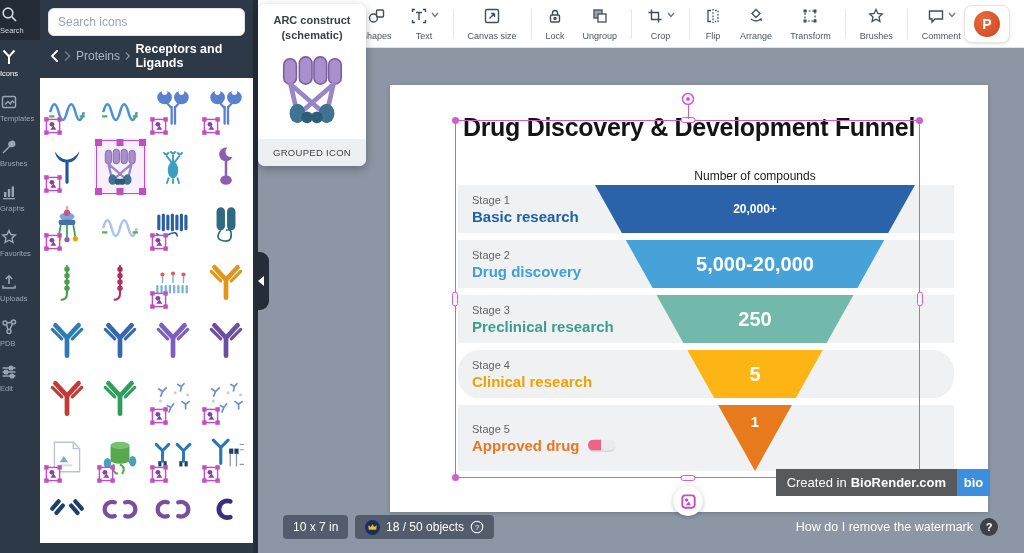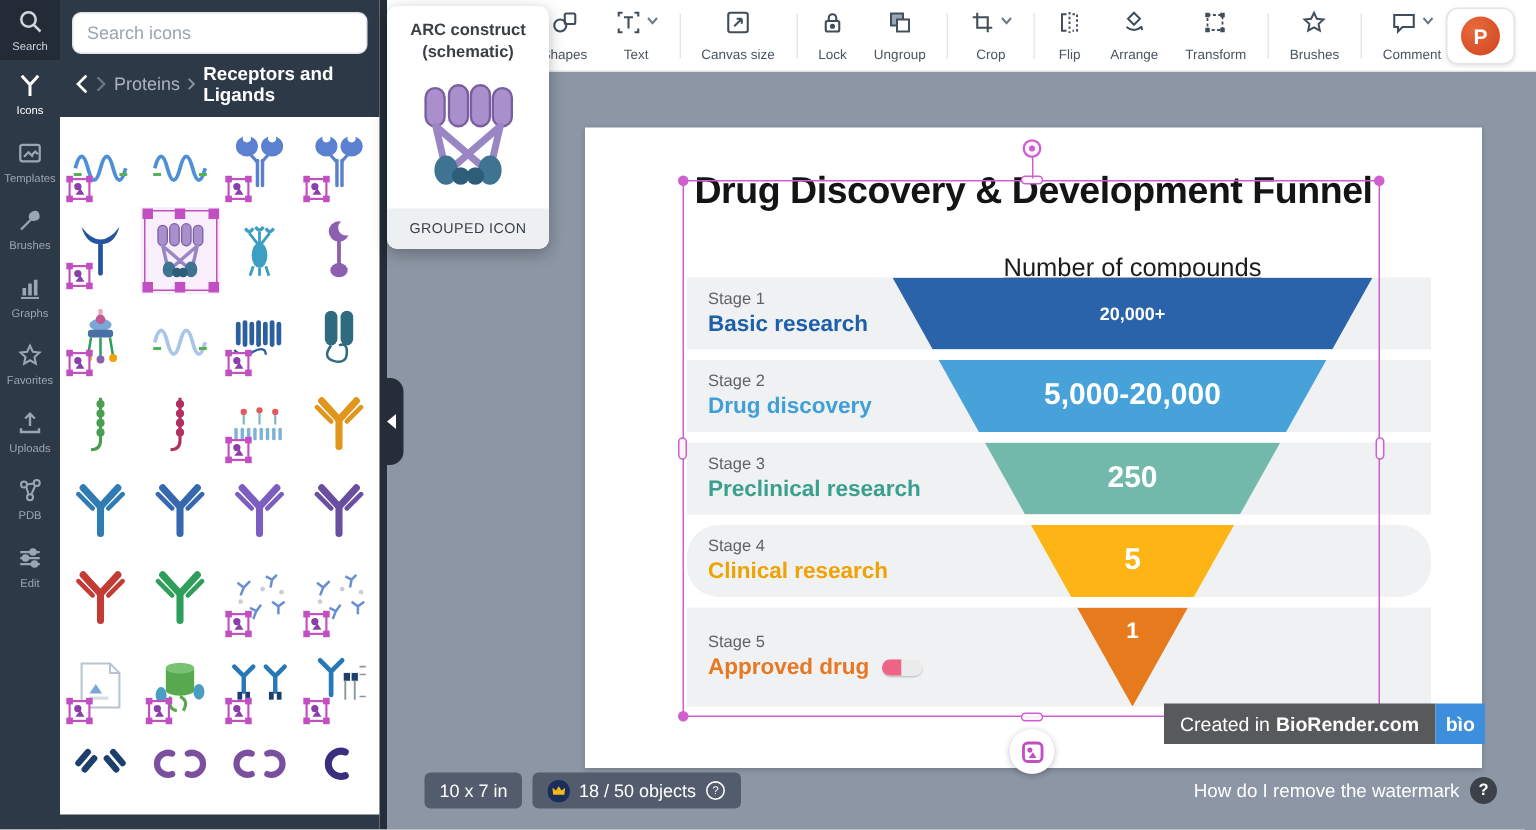--- a/index.html
+++ b/index.html
@@ -1,21 +1,21 @@
 <!DOCTYPE html>
 <html><head>
 <meta charset="utf-8">
 <style>
   * { margin:0; padding:0; box-sizing:border-box; }
   body { font-family:"Liberation Sans", sans-serif; }
   .app { position:relative; width:1024px; height:553px; background:#8c96a4; overflow:hidden; }
 
   
   .rail { position:absolute; left:0; top:0; width:40px; height:553px; background:#2e3947; z-index:40; display:flex; flex-direction:column; }
-  .rail-item { display:flex; flex-direction:column; align-items:center; justify-content:center; gap:3px; height:45px; color:#9aa6b2; cursor:pointer; }
+  .rail-item { display:flex; flex-direction:column; justify-content:center; gap:3px; height:45px; color:#9aa6b2; cursor:pointer; }
   .rail-item.search-block { height:40px; background:#222b36; color:#cfd6dd; }
   .rail-item.active { color:#ffffff; }
   .rail-item .lbl { font-size:7.5px; }
   .rail-item svg { display:block; }
 
   
   .panel { position:absolute; left:40px; top:0; width:218px; height:553px; background:#fff; border-right:5px solid #242d38; z-index:30; }
   .panel-top { background:#2e3947; height:78px; padding:8px 8px 0 8px; }
   .search-input { width:100%; height:28px; border:1px solid #e0e4e8; border-radius:6px; background:#fff; font-size:12px; padding:0 9px; color:#333; font-family:"Liberation Sans", sans-serif; }
   .search-input::placeholder { color:#9aa4ae; }
@@ -44,21 +44,21 @@
 
   
   .tooltip { position:absolute; left:258px; top:4px; width:108px; background:#fff; border-radius:7px; box-shadow:0 3px 10px rgba(0,0,0,.28); z-index:50; overflow:hidden; }
   .tt-title { font-size:11px; font-weight:bold; color:#3a3f44; text-align:center; padding:9px 6px 2px 6px; line-height:1.35; }
   .tt-icon { display:flex; justify-content:center; padding:4px 0 8px 0; }
   .tt-footer { background:#edf0f3; font-size:9.5px; letter-spacing:.3px; color:#3a3f44; text-align:center; padding:8px 0; font-weight:500; }
 
   
   .canvas { position:absolute; left:390px; top:85px; width:598px; height:427px; background:#fff; box-shadow:0 1px 4px rgba(0,0,0,.18); z-index:5; }
   .fun-title { position:absolute; top:28px; left:0; width:100%; text-align:center; font-size:25px; font-weight:bold; color:#141414; letter-spacing:-.3px; }
-  .fun-sub { position:absolute; top:84px; left:365px; transform:translateX(-50%); font-size:17px; color:#1b1b1b;text-decoration:underline; }
+  .fun-sub { position:absolute; top:84px; left:365px; transform:translateX(-50%); font-size:12px; color:#1b1b1b; }
   .fun-rows { position:absolute; left:68px; top:100px; width:496px; height:290px; }
   .frow { position:absolute; left:0; width:100%; background:#f0f1f3; }
   .frow-label { position:absolute; left:14px; top:50%; transform:translateY(-50%); }
   .frow-label .stg { font-size:11px; color:#5f6368; margin-bottom:2px; }
   .frow-label .nm { font-size:15px; font-weight:bold; display:flex; align-items:center; gap:8px; }
   .trap { position:absolute; left:0; width:100%; height:100%; }
   .trap .val { position:absolute; left:297px; transform:translate(-50%,-50%); top:50%; color:#fff; font-weight:bold; font-size:20px; white-space:nowrap; }
   .pill { position:relative; width:27px; height:11px; border-radius:6px; overflow:hidden; display:inline-block; box-shadow:0 1px 1px rgba(0,0,0,.2); }
   .pill-l { position:absolute; left:0; top:0; width:50%; height:100%; background:#ee6487; }
   .pill-r { position:absolute; right:0; top:0; width:50%; height:100%; background:#ebebeb; }

